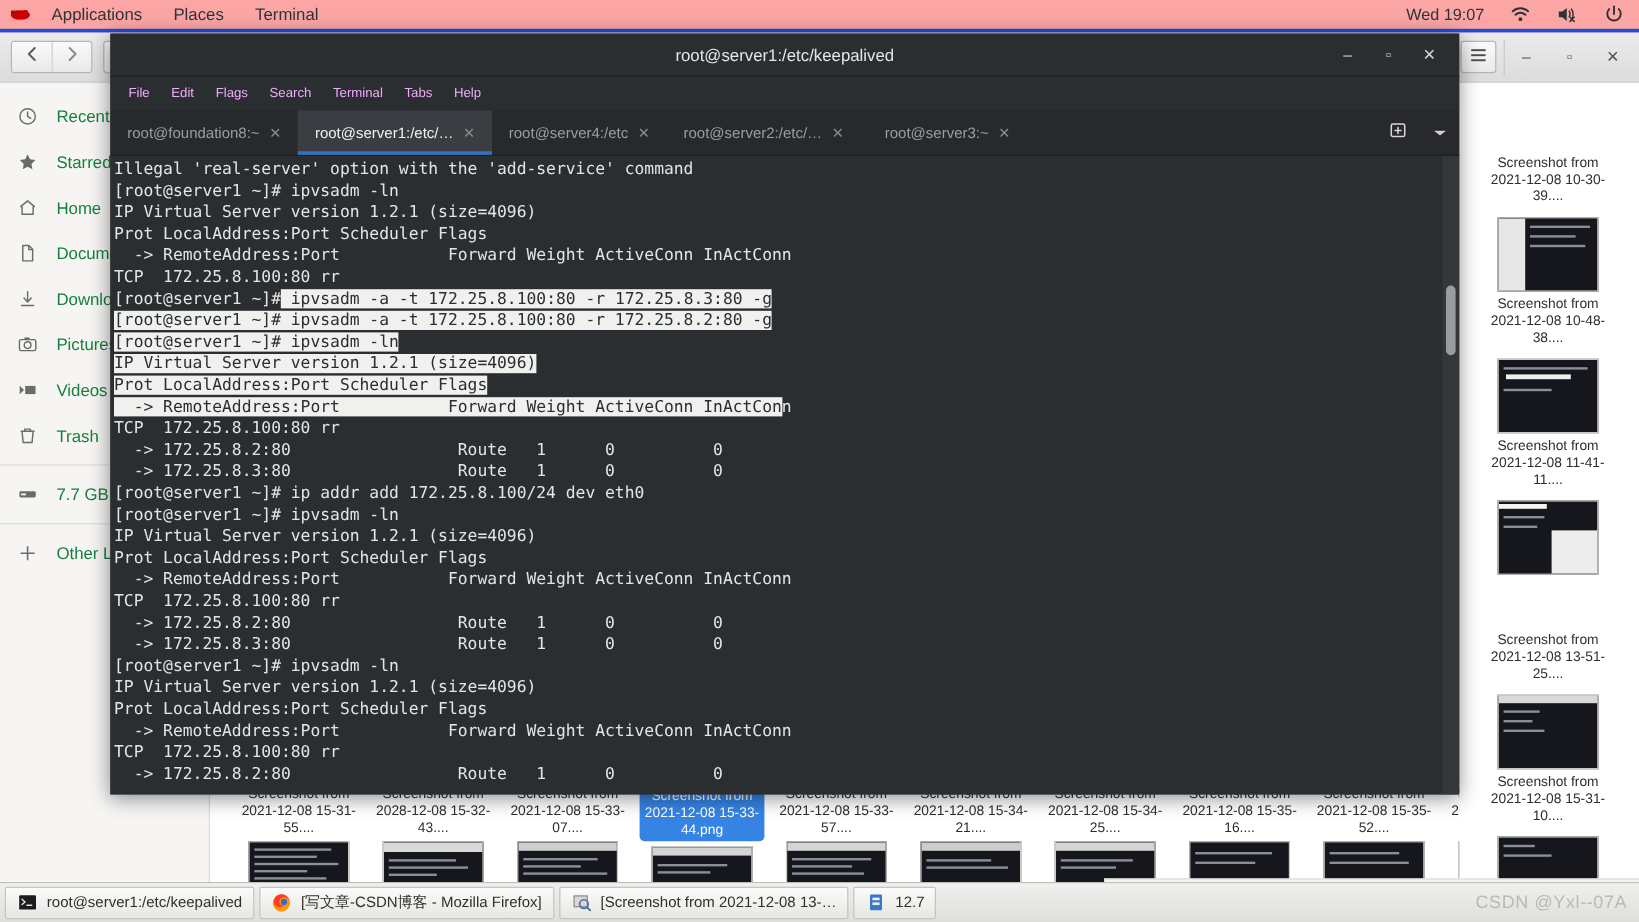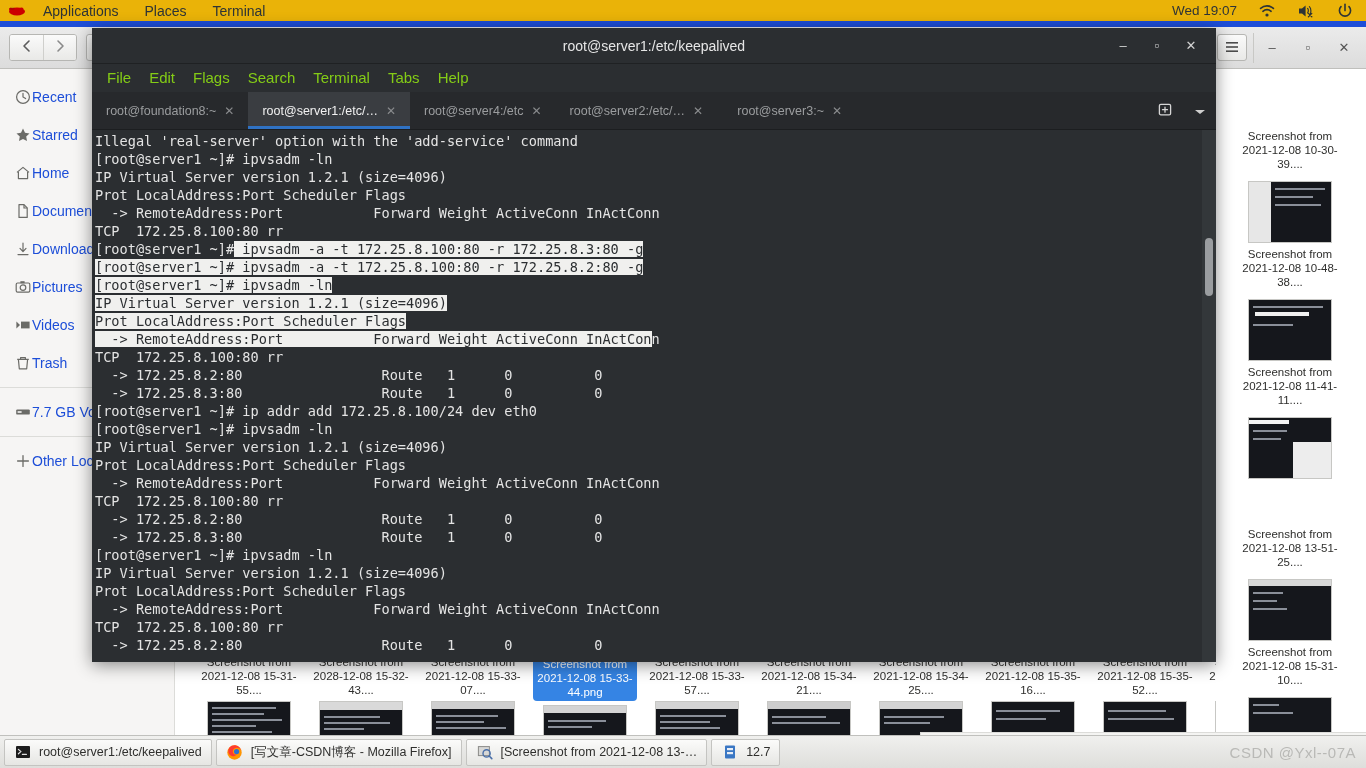--- a/index.html
+++ b/index.html
@@ -7,22 +7,22 @@
     width: 1366px; height: 768px;
     overflow: hidden;
     font-family: "Liberation Sans", sans-serif;
     background: #ffffff;
   }
   #root { position: relative; width: 1366px; height: 768px; }
 
   
   .topbar {
     position: absolute; left: 0; top: 0; width: 1366px; height: 27px;
-    background: #eab308;
-    border-bottom: 6px solid #1d4ed8;
+    background: #fca5a5;
+    border-bottom: 3px solid #1d4ed8;
     display: flex; align-items: center;
     font-size: 14px; color: #2e3436;
   }
   .topbar .tb-left { display: flex; align-items: center; gap: 0px; padding-left: 6px; }
   .tb-item { padding: 0 13px; line-height: 26px; cursor: default; color: #2e3436; }
   .redhat-logo {
     width: 22px; height: 18px; position: relative; margin-right: 2px;
   }
   .redhat-logo svg { display: block; }
   .topbar .tb-right {
@@ -75,22 +75,22 @@
   }
 
   
   .nau-sidebar {
     position: absolute; left: 0; top: 42px; width: 175px; height: 666px;
     background: #f6f5f4; border-right: 1px solid #dcdcd9;
     padding-top: 9px;
     font-size: 14px; color: #3b3b38;
   }
   .sb-item {
-    height: 38px; display: flex; align-items: center; gap: 1px;
-    padding: 0 10px 0 14px; color: #1d4ed8; text-align: right;
+    height: 38px; display: flex; align-items: center; gap: 16px;
+    padding: 0 10px 0 14px; color: #15803d; text-align: right;
   }
   .sb-ico { width: 17px; height: 17px; flex: 0 0 17px; color: #6b6b67; display:flex;align-items:center;justify-content:center;}
   .sb-sep { height: 1px; background: #dcdcd9; margin: 5px 0; }
 
   
   .nau-content {
     position: absolute; left: 175px; top: 42px; width: 1191px; height: 666px;
     background: #ffffff; overflow: hidden;
   }
   .file-cell {
@@ -144,21 +144,21 @@
     font-size: 14px; color: #e6e6e6;
   }
   .term-wbtns { margin-left: auto; display: flex; align-items: center; padding-right: 8px; z-index: 2; }
   .term-wbtn {
     width: 34px; height: 28px; display: flex; align-items: center; justify-content: center;
     color: #d3d3d3; font-size: 13px;
   }
   .term-menu {
     height: 28px; display: flex; align-items: center; gap: 0px;
     padding-left: 6px; background: #2b2e31;
-    font-size: 15px; color: #84cc16;
+    font-size: 11px; color: #f0abfc;
   }
   .tm-item { padding: 0 9px; line-height: 26px; }
   .term-tabs {
     height: 38px; background: #27292c; display: flex; align-items: stretch;
     border-bottom: 1px solid #1c1e20;
   }
   .tab {
     min-width: 145px; display: flex; align-items: center; justify-content: center;
     gap: 8px; font-size: 12.5px; color: #9b9d9f; position: relative;
     padding: 0 14px;

